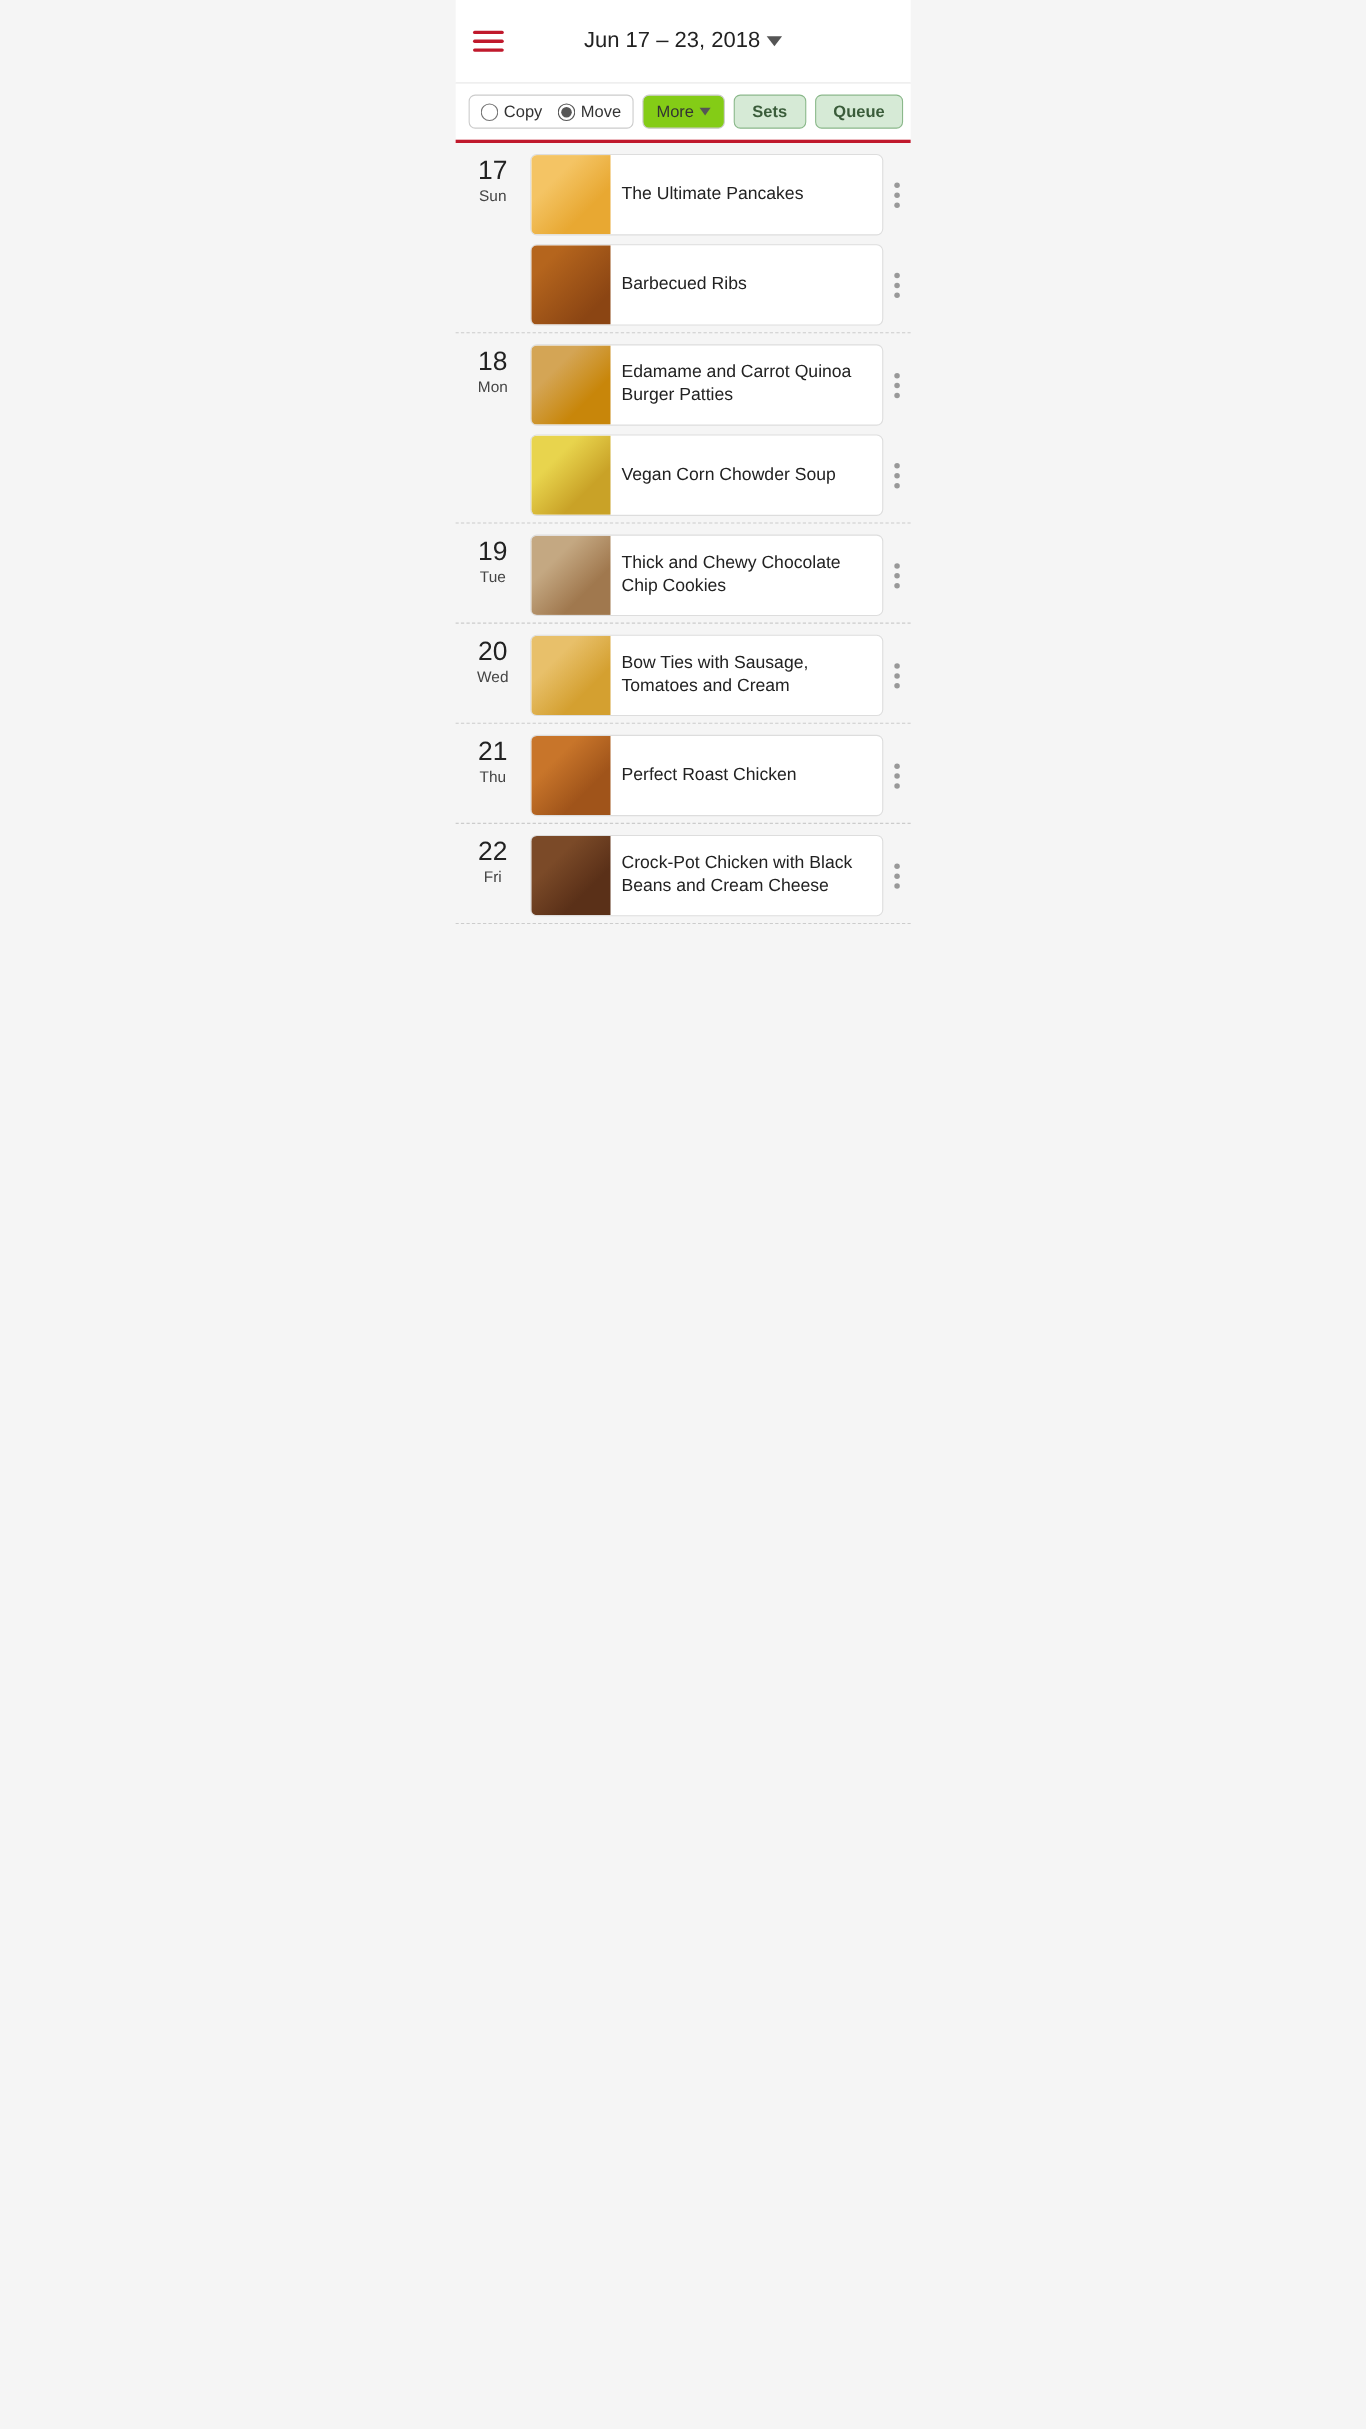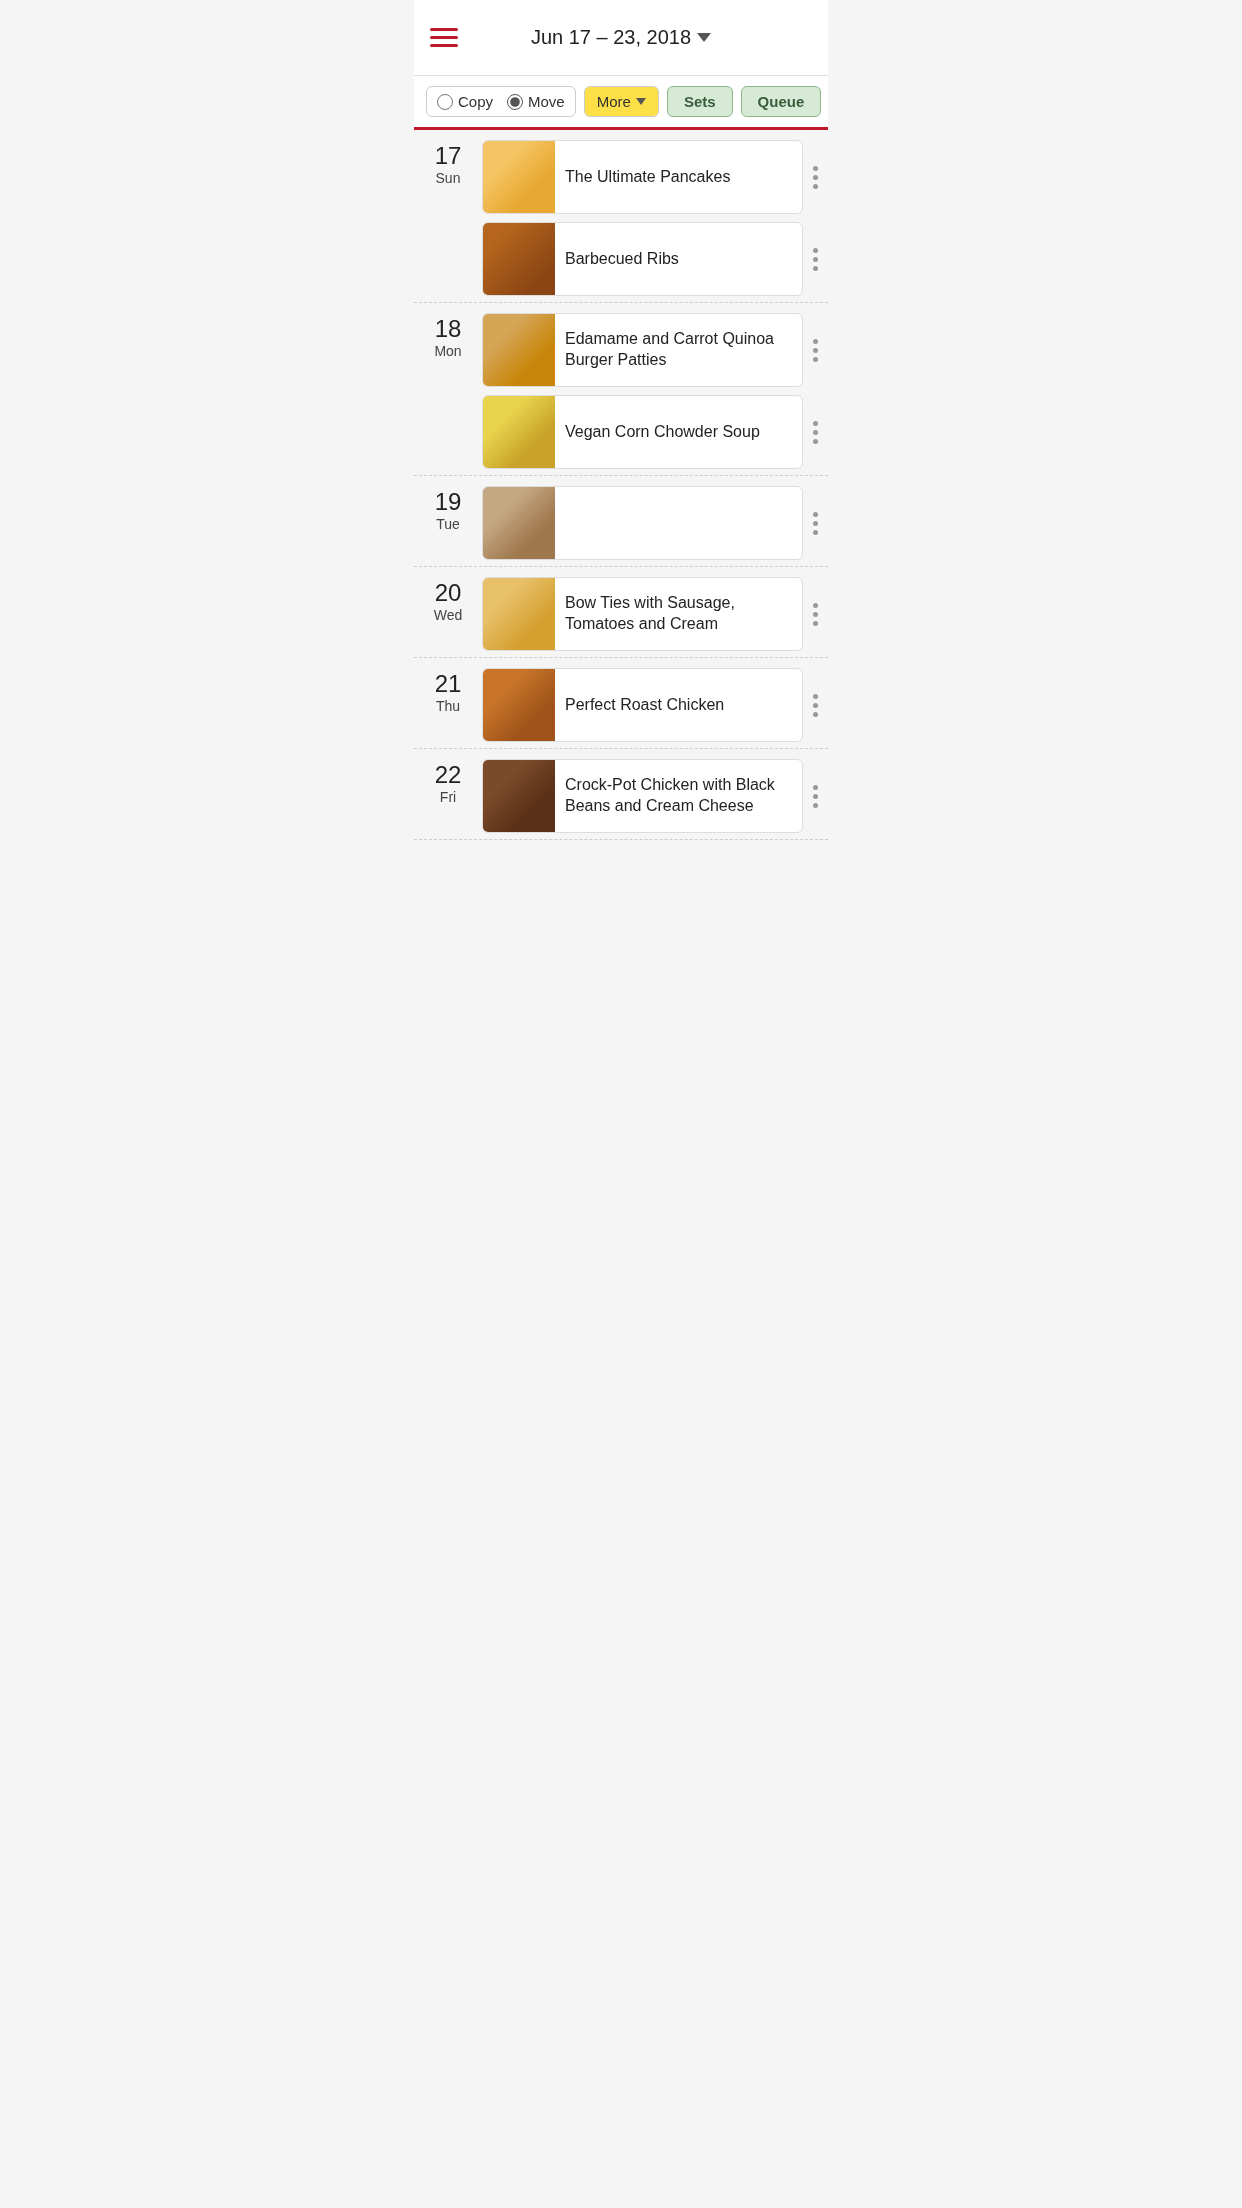--- a/index.html
+++ b/index.html
@@ -75,21 +75,21 @@
       font-size: 15px;
       color: #333;
     }
     .radio-option input[type="radio"] {
       width: 16px; height: 16px;
       accent-color: #555;
     }
     .btn-more {
       border: 1.5px solid #ccc;
       border-radius: 6px;
-      background: #fde047;
+      background: #84cc16;
       padding: 6px 12px;
       font-size: 15px;
       color: #333;
       display: flex;
       align-items: center;
       gap: 5px;
       cursor: pointer;
     }
     .btn-more .arrow-down {
       width: 0; height: 0;
@@ -302,20 +302,21 @@
     </div>
     <div class="day-section">
       <div class="day-label">
     <div class="day-num">19</div>
     <div class="day-name">Tue</div>
   </div>
       <div class="day-recipes">
         <div class="recipe-row">
           <div class="recipe-card">
             <div class="recipe-thumb food-cookies"></div>
+            <div class="recipe-title">Thick and Chewy Chocolate Chip Cookies</div>
           </div>
           <button class="more-btn">
       <span></span>
       <span></span>
       <span></span>
     </button>
         </div>
       </div>
     </div>
     <div class="day-section">

